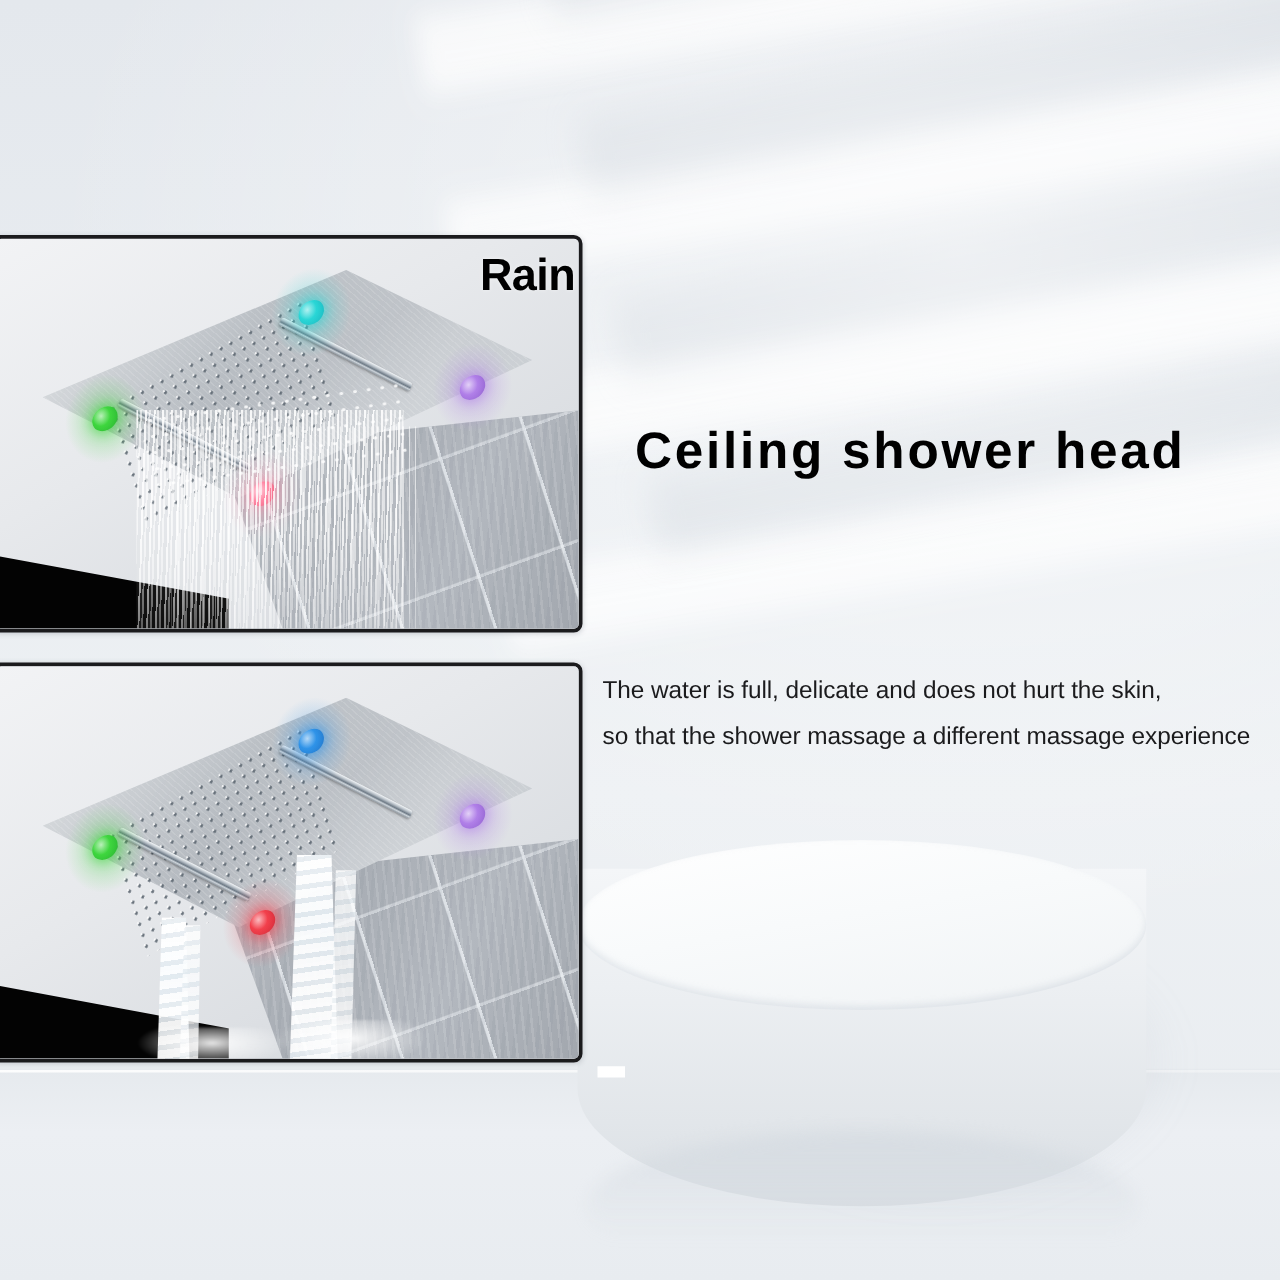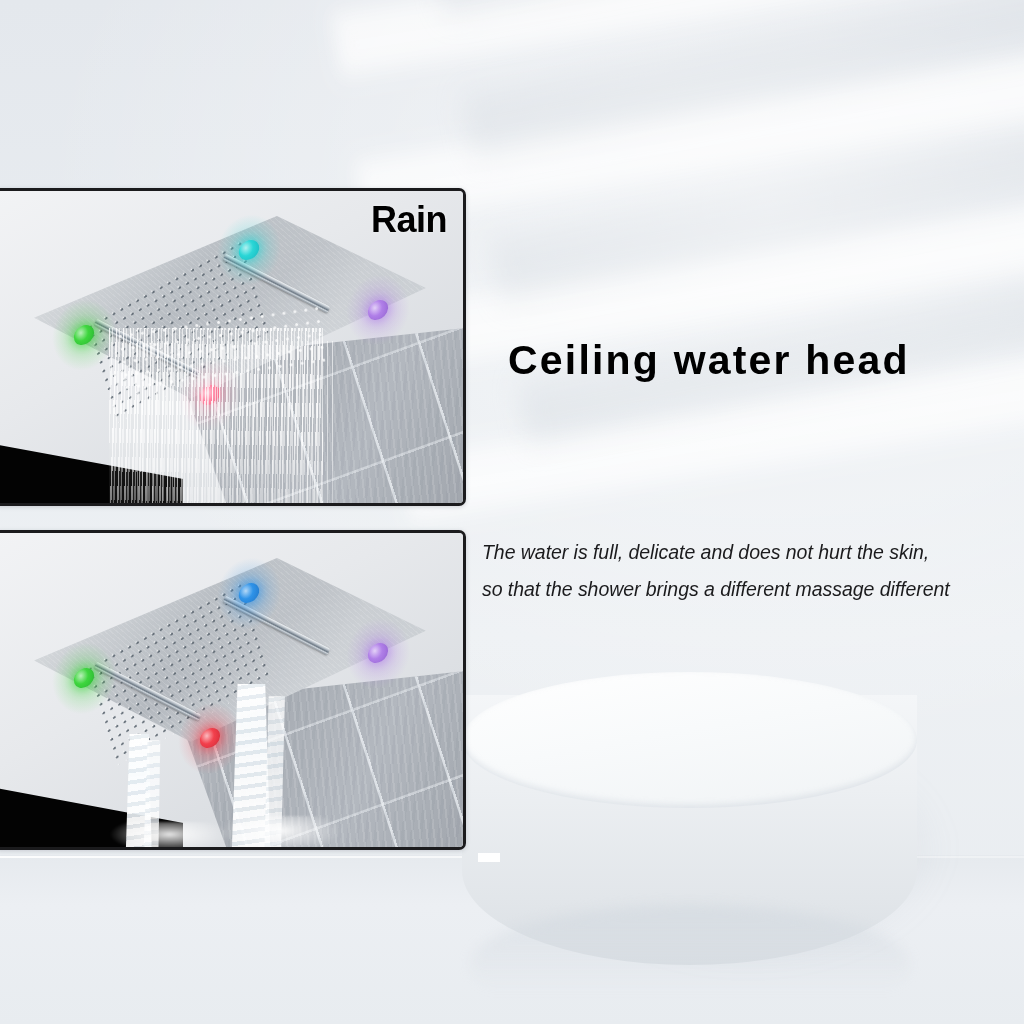--- a/index.html
+++ b/index.html
@@ -285,21 +285,21 @@
   }
   .splash{
     position:absolute;
     background:radial-gradient(ellipse at 50% 40%, rgba(255,255,255,.9), rgba(255,255,255,0) 70%);
     filter:blur(1px);
   }
 
   
   .panel-label{
     position:absolute;
-    right:16px; top:10px;
+    right:3px; top:10px;
     font-size:36px;
     font-weight:bold;
     color:#000000;
     letter-spacing:-0.5px;
     line-height:1.05;
     text-shadow:0 0 4px rgba(255,255,255,.5);
   }
 
   
   .headline{
@@ -312,21 +312,20 @@
     white-space:nowrap;
   }
   .bodytext{
     position:absolute;
     left:482px; top:534px;
     width:540px;
     font-size:19.5px;
     color:#1b1b1d;
     line-height:37px;
     letter-spacing:-0.05px;
-    font-style:italic;
   }
   .bodytext span{ display:block; white-space:nowrap; }
 </style>
 </head>
 <body>
 
 <div id="stage">
 
   <div class="bg-wall"></div>
   <div class="blind-bands"></div>
@@ -417,20 +416,20 @@
       <div class="stream stream-right2"></div>
       <div class="stream stream-left"></div>
       <div class="stream stream-left2"></div>
       <div class="splash" style="left:24%; top:92%; width:26%; height:10%;"></div>
       <div class="splash" style="left:48%; top:90%; width:26%; height:12%;"></div>
     </div>
   </div>
 
   <div class="small-white-chip"></div>
 
-  <div class="headline">Ceiling water head</div>
+  <div class="headline">Ceiling shower head</div>
 
   <div class="bodytext">
     <span>The water is full, delicate and does not hurt the skin,</span>
-    <span>so that the shower brings a different massage different</span>
+    <span>so that the shower massage a different massage experience</span>
   </div>
 
 </div>
 
 </body></html>

